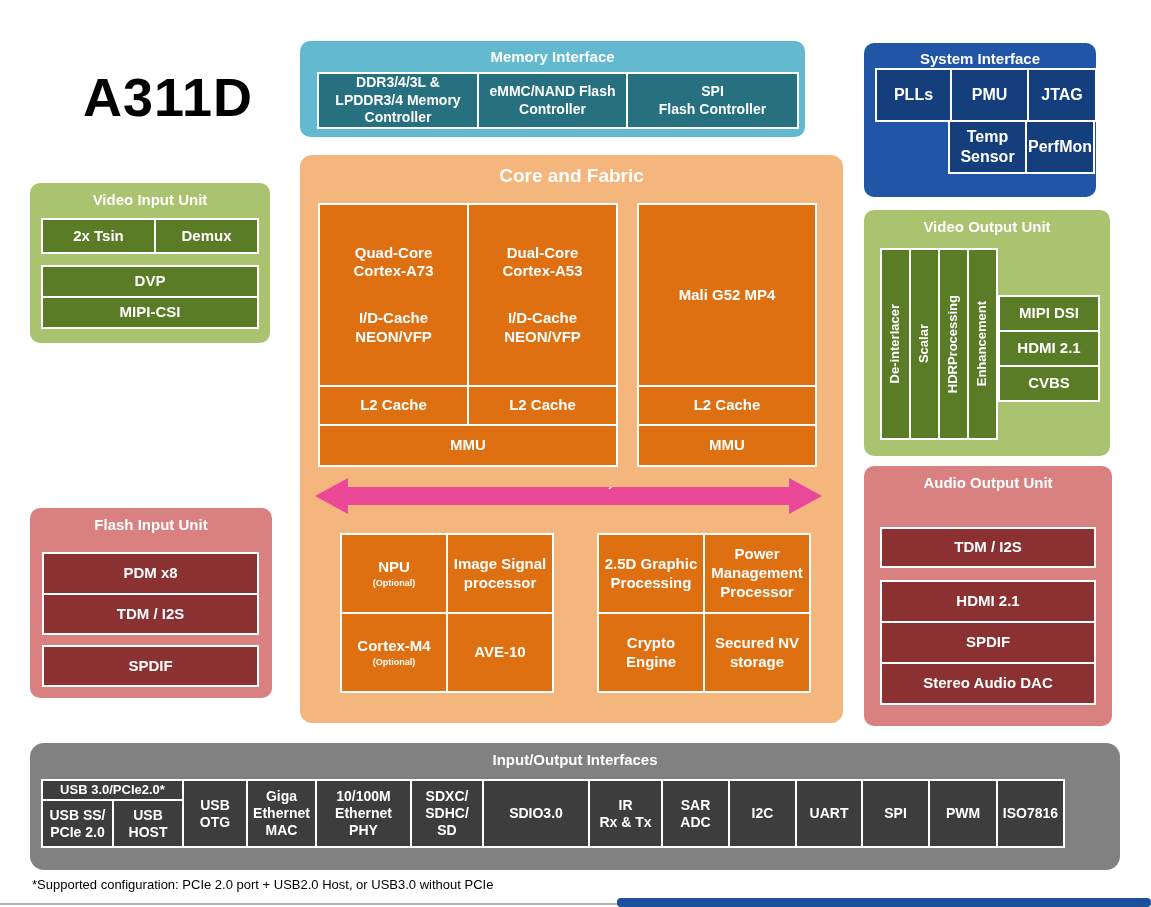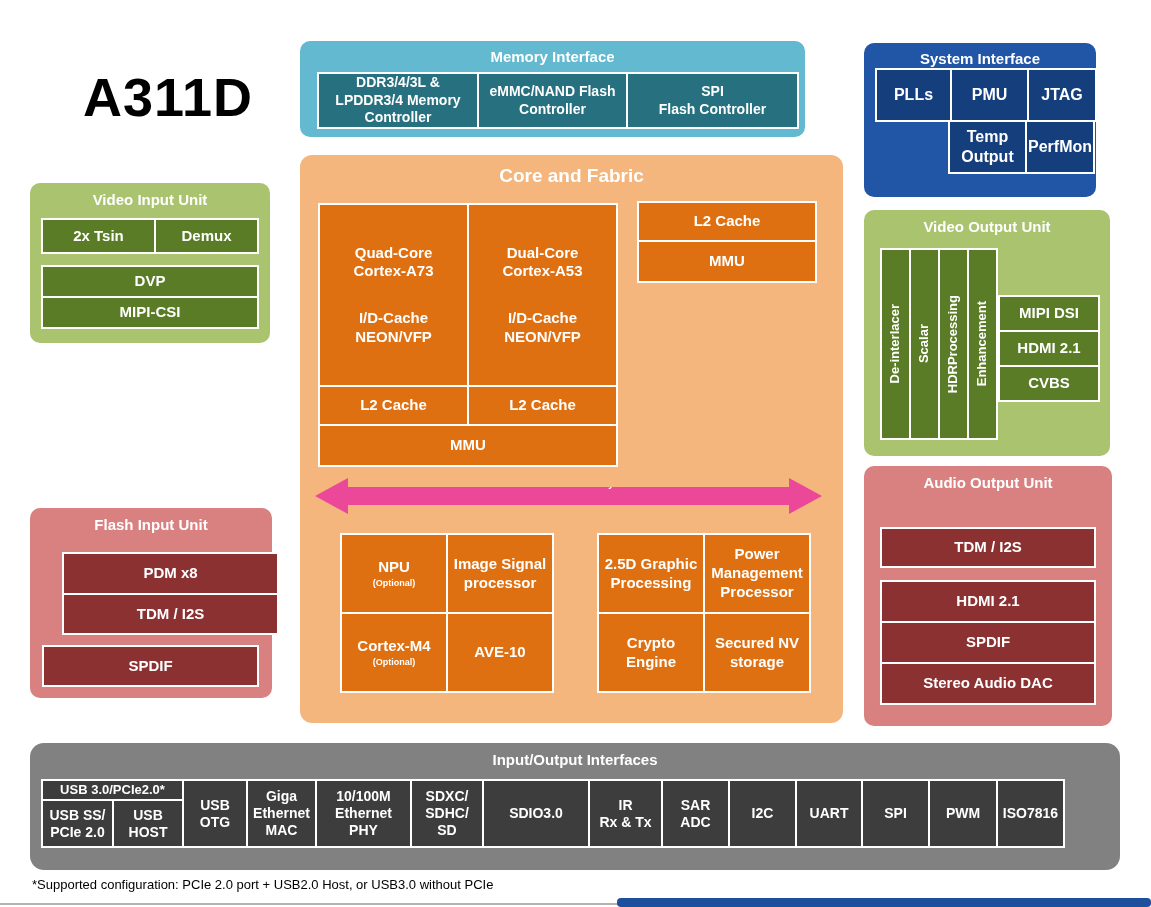--- a/index.html
+++ b/index.html
@@ -78,21 +78,21 @@
   <section class="panel sys-panel" style="left:864px; top:43px; width:232px; height:154px;">
     <div class="panel-title" style="padding-top:7px;">System Interface</div>
     <div class="hrow abs" style="left:11px; top:25px;align-items:flex-end;">
       <div class="cell sys-cell" style="width:77px; height:54px;">PLLs</div>
       <div class="cell sys-cell" style="width:79px; height:54px;">PMU</div>
       <div class="cell sys-cell" style="width:70px; height:54px;">JTAG</div>
     </div>
     <div class="hrow abs" style="left:11px; top:77px;">
       <div class="spacer" style="width:75px;"></div>
       <div class="cell sys-cell" style="width:79px; height:54px;">Temp
-Output</div>
+Sensor</div>
       <div class="cell sys-cell" style="width:70px; height:54px;">PerfMon</div>
     </div>
   </section>
 
   <section class="panel grn-panel" style="left:30px; top:183px; width:240px; height:160px;">
     <div class="panel-title">Video Input Unit</div>
     <div class="hrow abs" style="left:11px; top:35px;">
       <div class="cell grn-cell" style="width:115px; height:36px;">2x Tsin</div>
       <div class="cell grn-cell" style="width:105px; height:36px;">Demux</div>
     </div>
@@ -121,20 +121,21 @@
         </div>
       </div>
       <div class="hrow" style="margin-top:-2px;">
         <div class="cell core-cell" style="width:151px; height:41px;">L2 Cache</div>
         <div class="cell core-cell" style="width:151px; height:41px;">L2 Cache</div>
       </div>
       <div class="cell core-cell" style="margin-top:-2px; width:300px; height:43px;">MMU</div>
     </div>
 
     <div class="cluster" style="left:337px; top:48px;">
+      <div class="cell core-cell" style="width:180px; height:184px;">Mali G52 MP4</div>
       <div class="cell core-cell" style="margin-top:-2px; width:180px; height:41px;">L2 Cache</div>
       <div class="cell core-cell" style="margin-top:-2px; width:180px; height:43px;">MMU</div>
     </div>
 
     <div class="tz-arrow" style="left:15px; top:323px; width:507px; height:36px;">
       <span>TrustZone Security</span>
     </div>
 
     <div class="cluster" style="left:40px; top:378px;">
       <div class="hrow">
@@ -199,21 +200,21 @@
     <div class="cell aud-cell abs" style="left:16px; top:61px; width:216px; height:41px;">TDM / I2S</div>
     <div class="vstack abs" style="left:16px; top:114px;">
       <div class="cell aud-cell" style="width:216px; height:43px;">HDMI 2.1</div>
       <div class="cell aud-cell" style="width:216px; height:43px;">SPDIF</div>
       <div class="cell aud-cell" style="width:216px; height:43px;">Stereo Audio DAC</div>
     </div>
   </section>
 
   <section class="panel aud-panel" style="left:30px; top:508px; width:242px; height:190px;">
     <div class="panel-title">Flash Input Unit</div>
-    <div class="vstack abs" style="left:12px; top:44px;margin-left:20px;">
+    <div class="vstack abs" style="left:12px; top:44px;">
       <div class="cell aud-cell" style="width:217px; height:43px;">PDM x8</div>
       <div class="cell aud-cell" style="width:217px; height:42px;">TDM / I2S</div>
     </div>
     <div class="cell aud-cell abs" style="left:12px; top:137px; width:217px; height:42px;">SPDIF</div>
   </section>
 
   <section class="panel io-panel" style="left:30px; top:743px; width:1090px; height:127px;">
     <div class="panel-title">Input/Output Interfaces</div>
     <div class="hrow abs" style="left:11px; top:36px;">
       <div>

